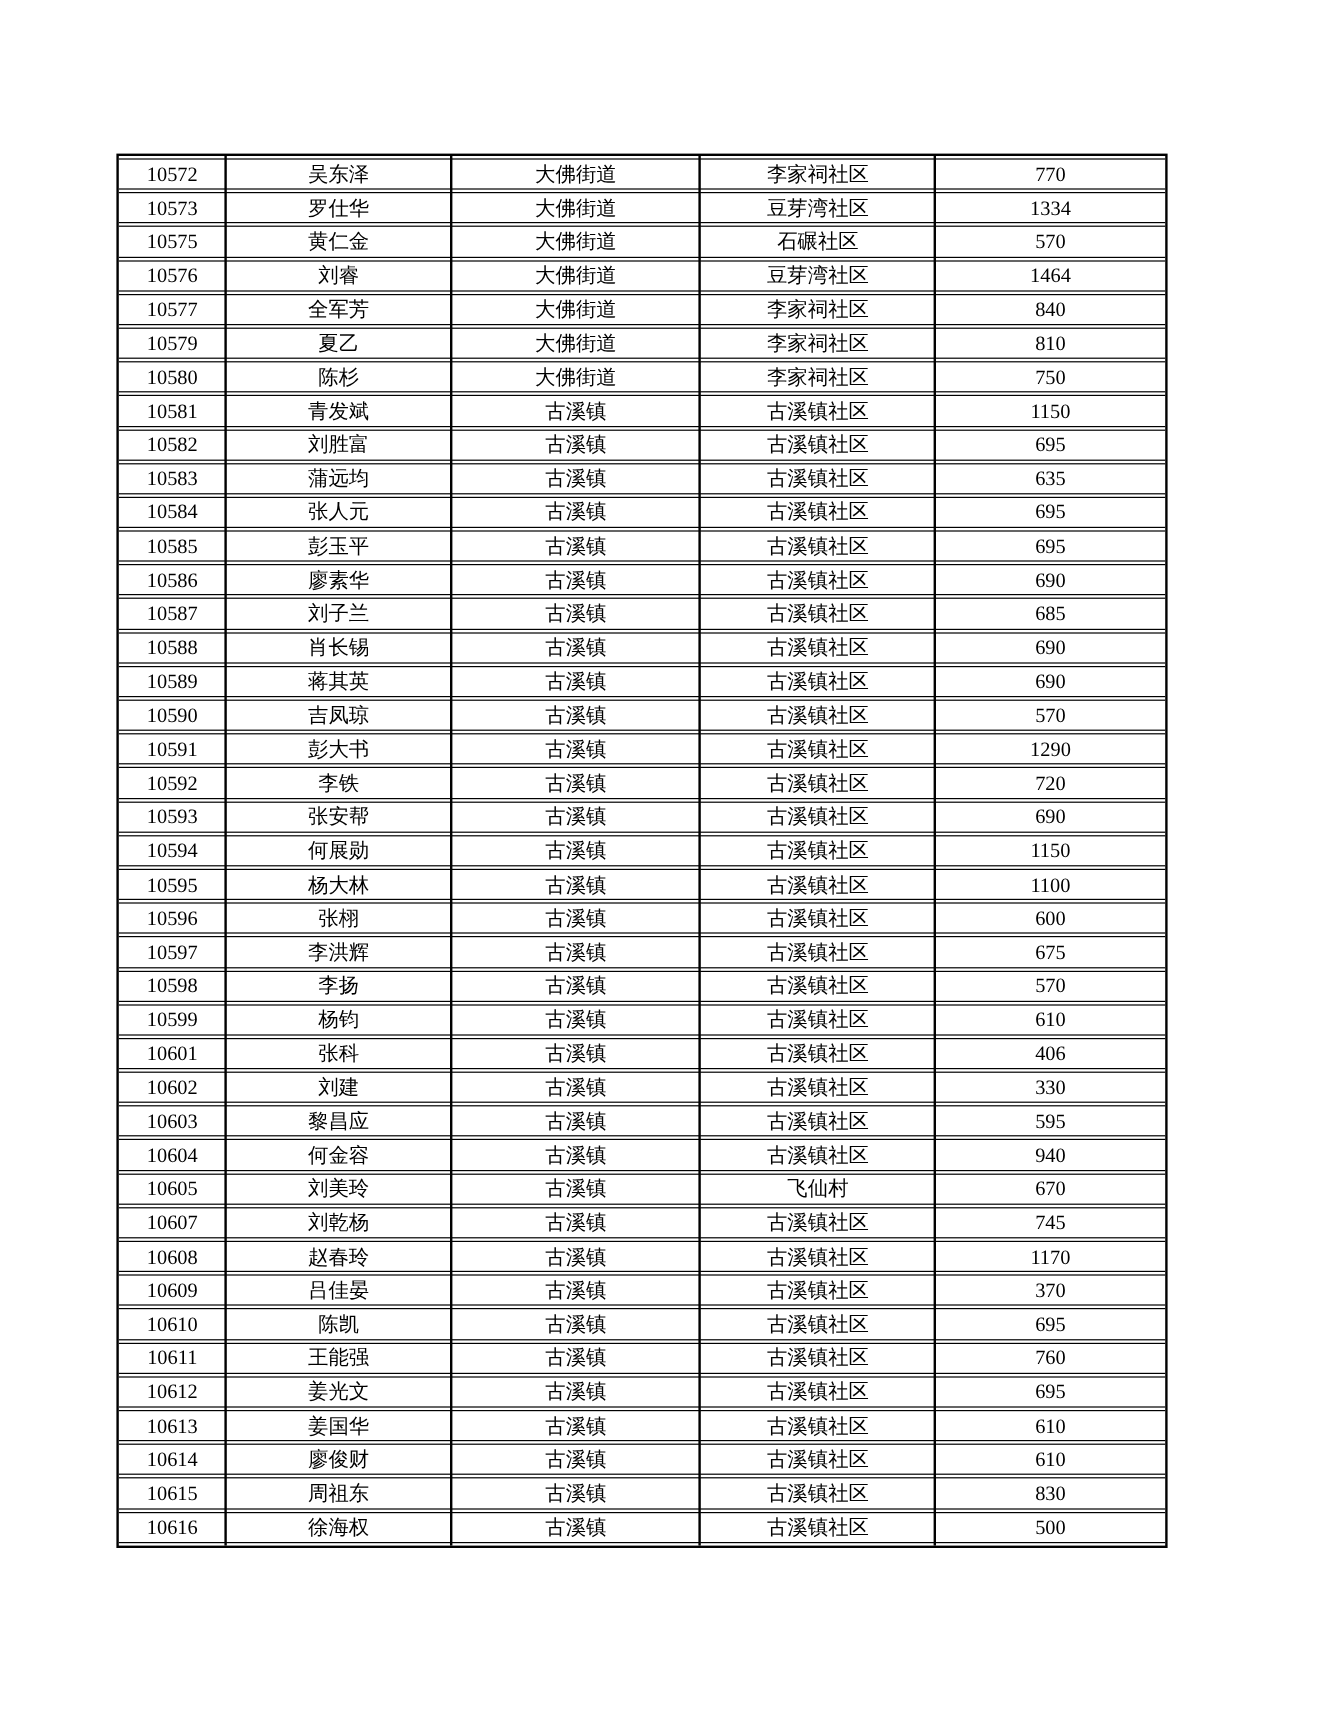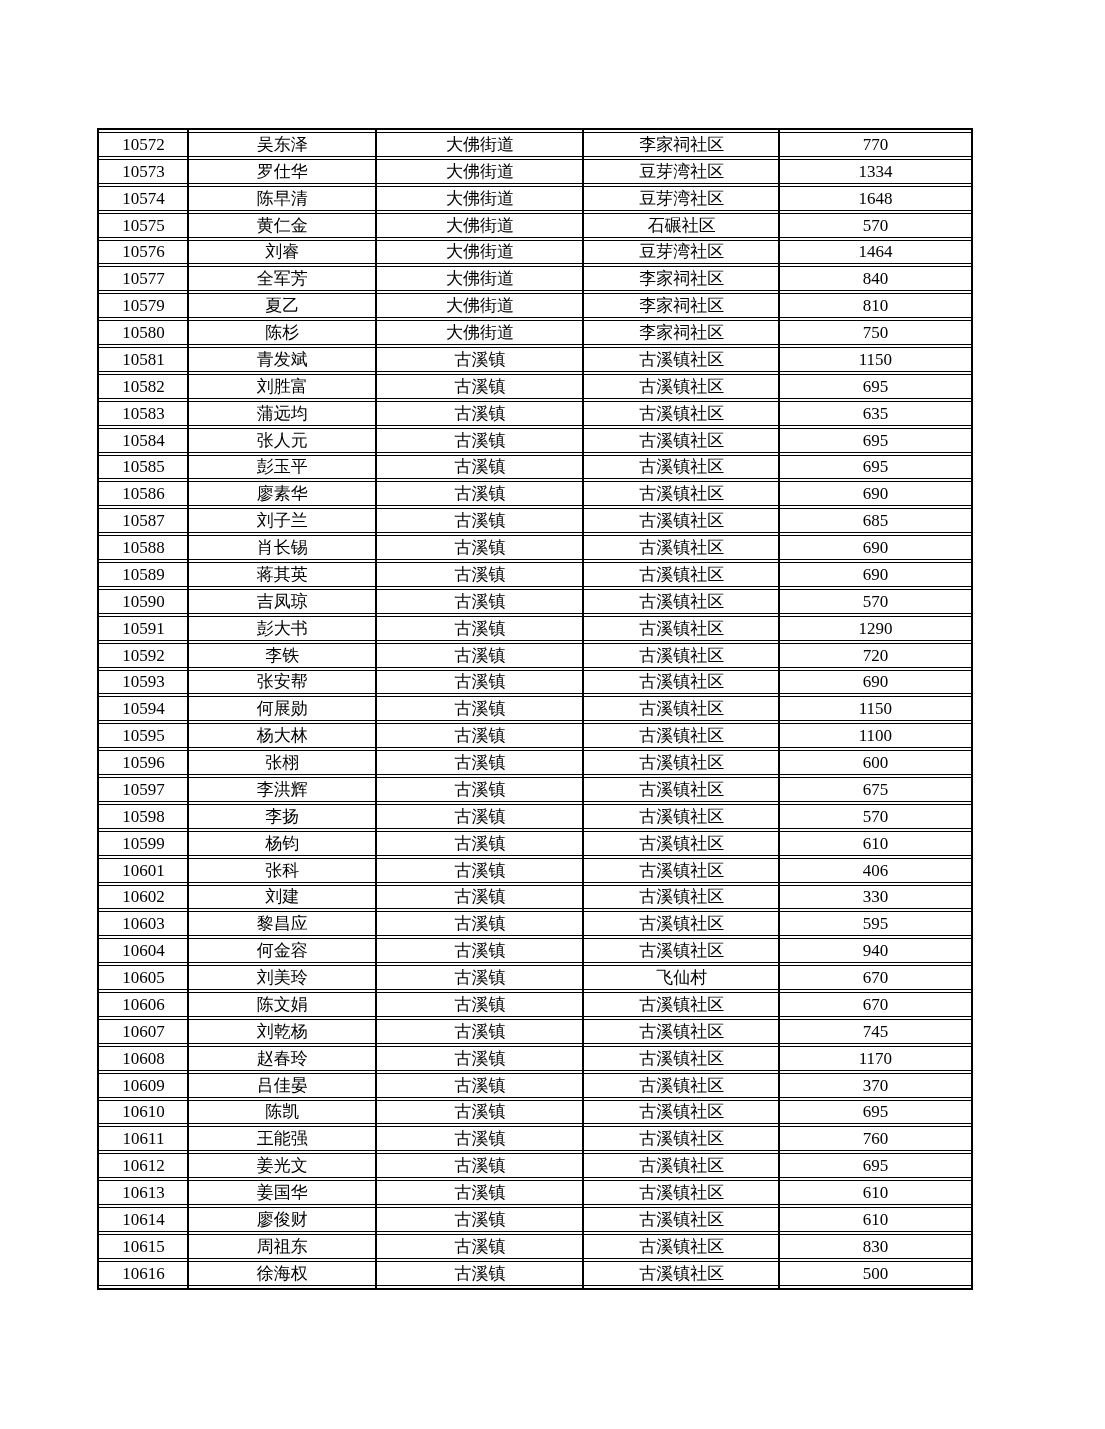--- a/index.html
+++ b/index.html
@@ -82,27 +82,20 @@
             <td>770</td>
           </tr>
           <tr>
             <td>10573</td>
             <td>罗仕华</td>
             <td>大佛街道</td>
             <td>豆芽湾社区</td>
             <td>1334</td>
           </tr>
           <tr>
-            <td>10574</td>
-            <td>陈早清</td>
-            <td>大佛街道</td>
-            <td>豆芽湾社区</td>
-            <td>1648</td>
-          </tr>
-          <tr>
             <td>10575</td>
             <td>黄仁金</td>
             <td>大佛街道</td>
             <td>石碾社区</td>
             <td>570</td>
           </tr>
           <tr>
             <td>10576</td>
             <td>刘睿</td>
             <td>大佛街道</td>
@@ -289,27 +282,20 @@
             <td>何金容</td>
             <td>古溪镇</td>
             <td>古溪镇社区</td>
             <td>940</td>
           </tr>
           <tr>
             <td>10605</td>
             <td>刘美玲</td>
             <td>古溪镇</td>
             <td>飞仙村</td>
-            <td>670</td>
-          </tr>
-          <tr>
-            <td>10606</td>
-            <td>陈文娟</td>
-            <td>古溪镇</td>
-            <td>古溪镇社区</td>
             <td>670</td>
           </tr>
           <tr>
             <td>10607</td>
             <td>刘乾杨</td>
             <td>古溪镇</td>
             <td>古溪镇社区</td>
             <td>745</td>
           </tr>
           <tr>

